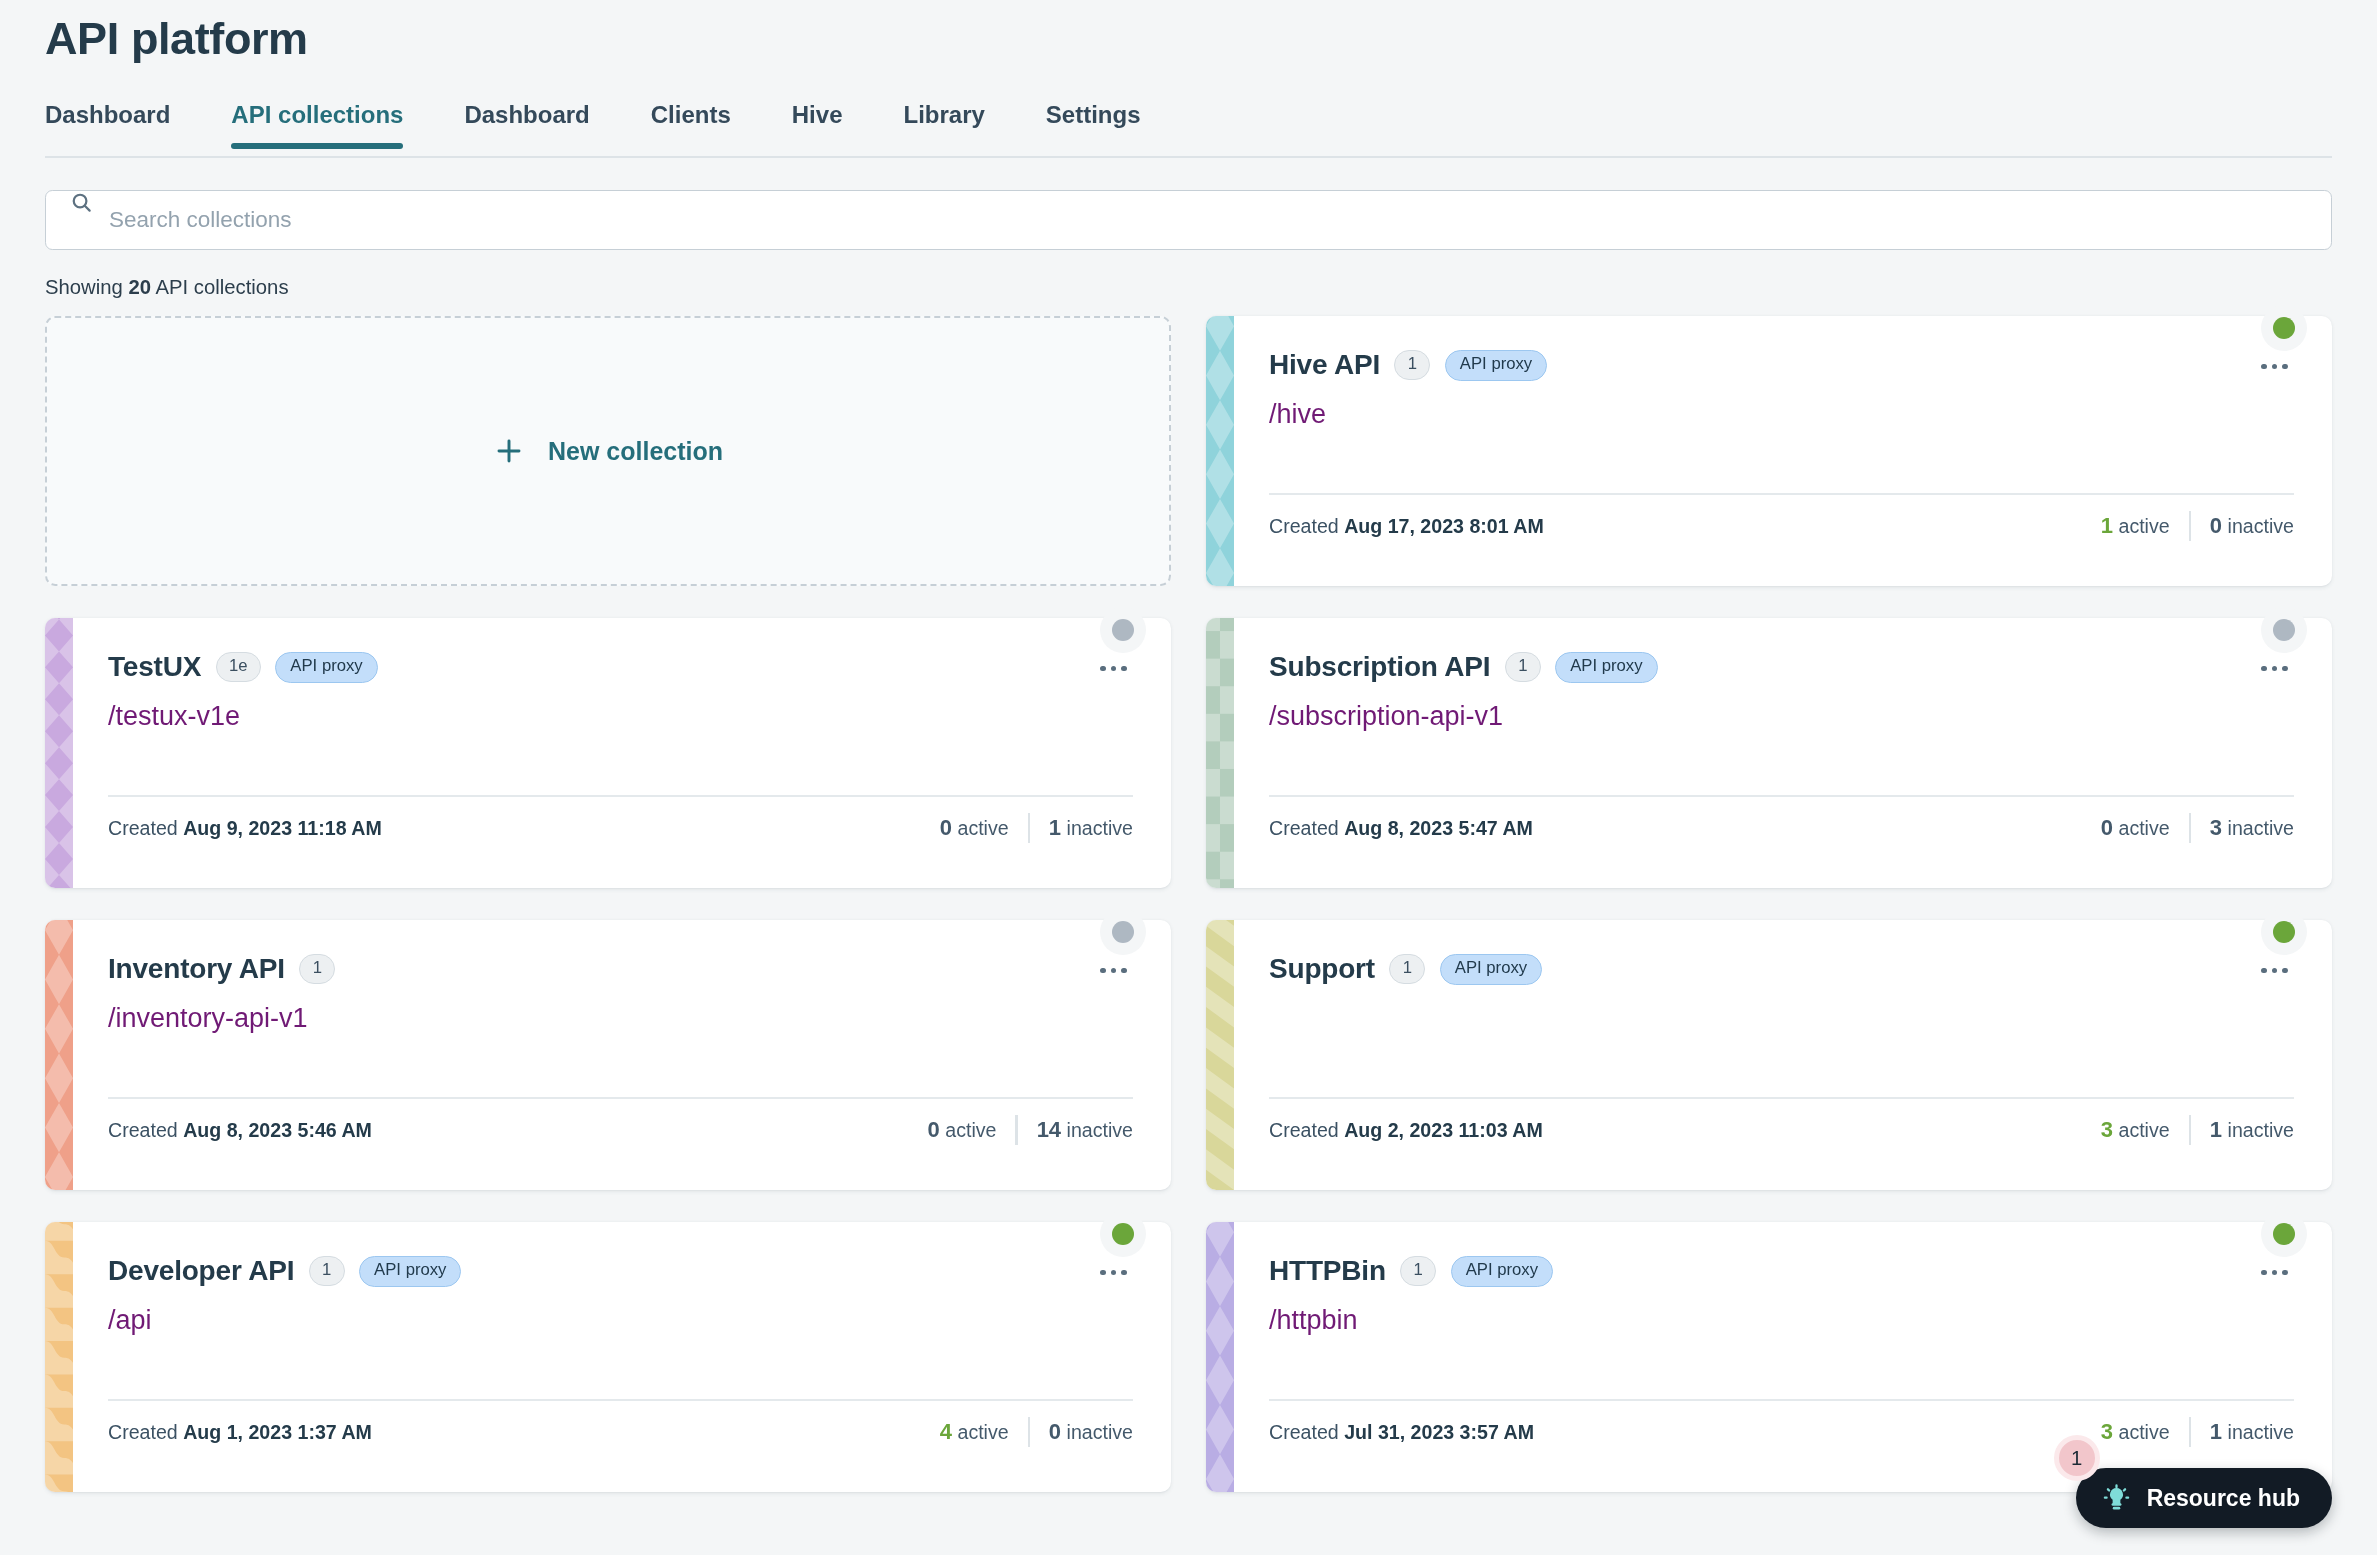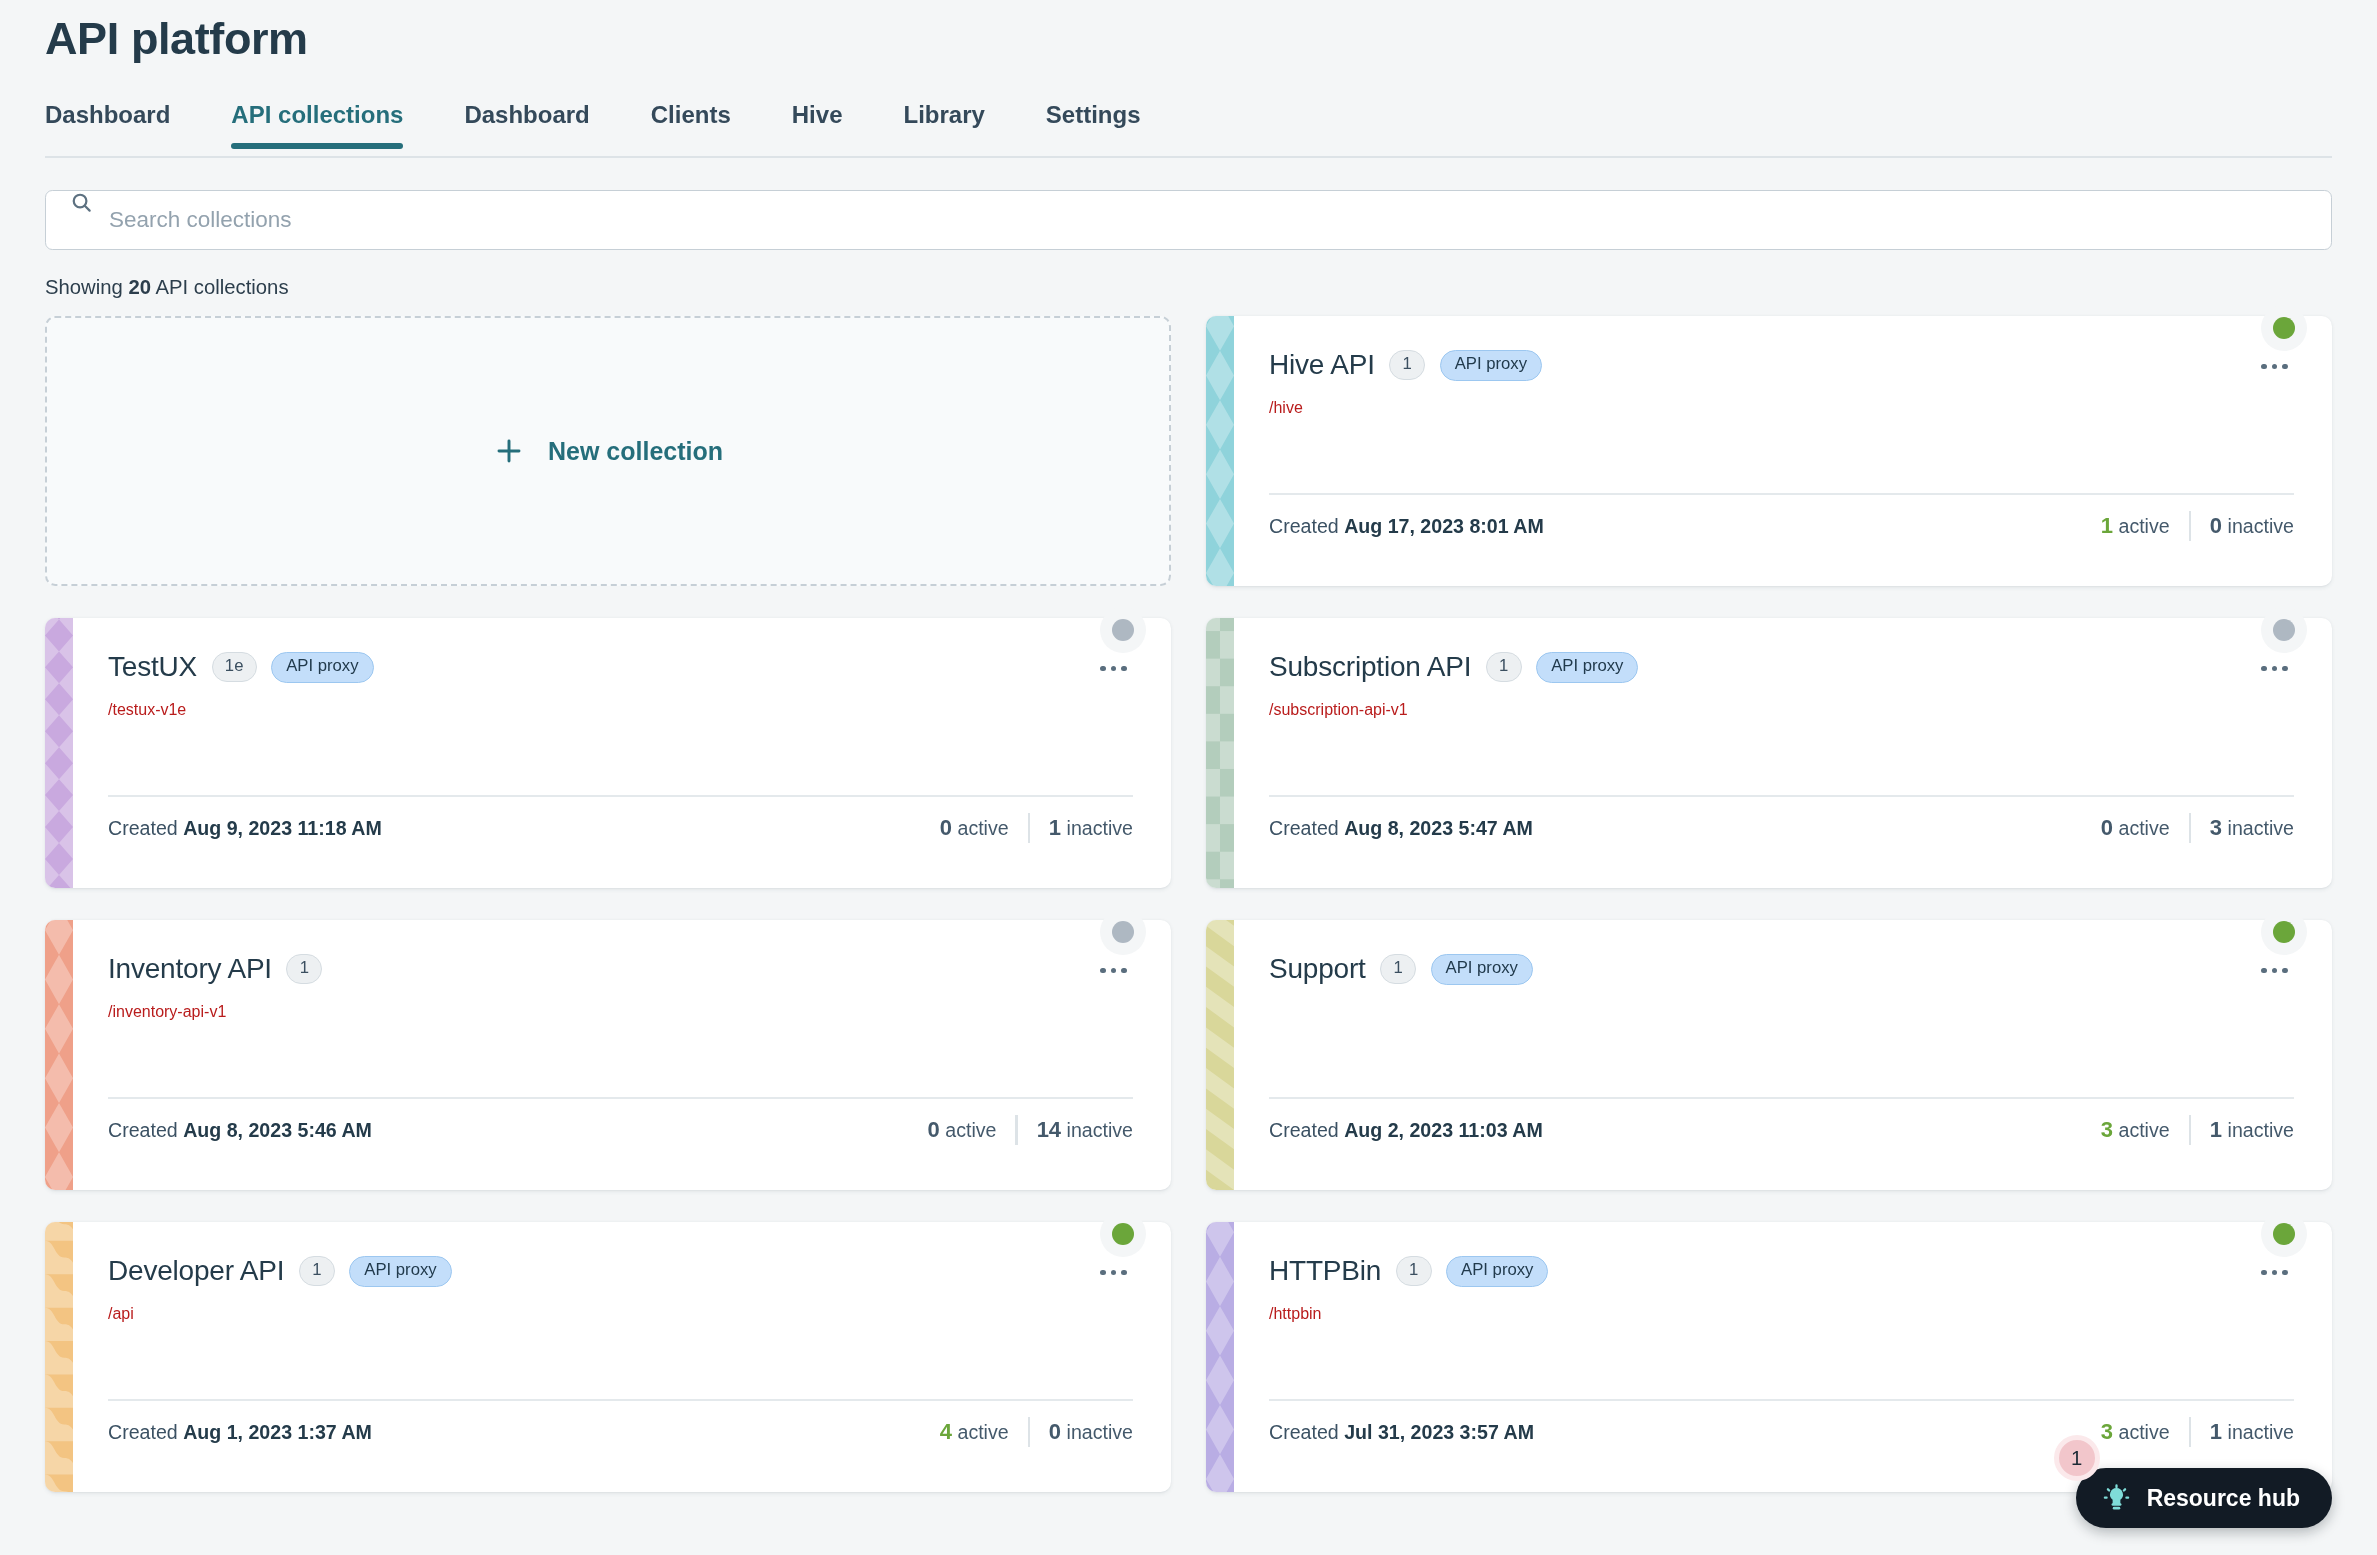--- a/index.html
+++ b/index.html
@@ -157,21 +157,21 @@
     justify-content: space-between;
   }
   .title-row {
     display: flex;
     align-items: center;
     gap: 14.5px;
     flex-wrap: nowrap;
   }
   .card-title {
     font-size: 28px;
-    font-weight: normal;
+    font-weight: bold;
     color: #243B4A;
     letter-spacing: -0.2px;
     white-space: nowrap;
   }
   .ver-badge {
     font-size: 16.7px;
     color: #3B4F60;
     background: #EDF0F2;
     border: 1.5px solid #D5DCE1;
     border-radius: 22px;
@@ -197,22 +197,22 @@
     cursor: pointer;
     margin-top: 2.9px;
   }
   .kebab i {
     width: 5.8px; height: 5.8px; border-radius: 50%;
     background: #5A6E7E;
     display: block;
   }
 
   .card-path {
-    font-size: 16px;
-    color: #b91c1c;
+    font-size: 27px;
+    color: #701a75;
     margin-top: 17.4px;
   }
 
   .card-spacer { flex: 1; }
 
   .card-divider {
     height: 2.2px;
     background: #E4E9EC;
     margin-bottom: 0;
   }

